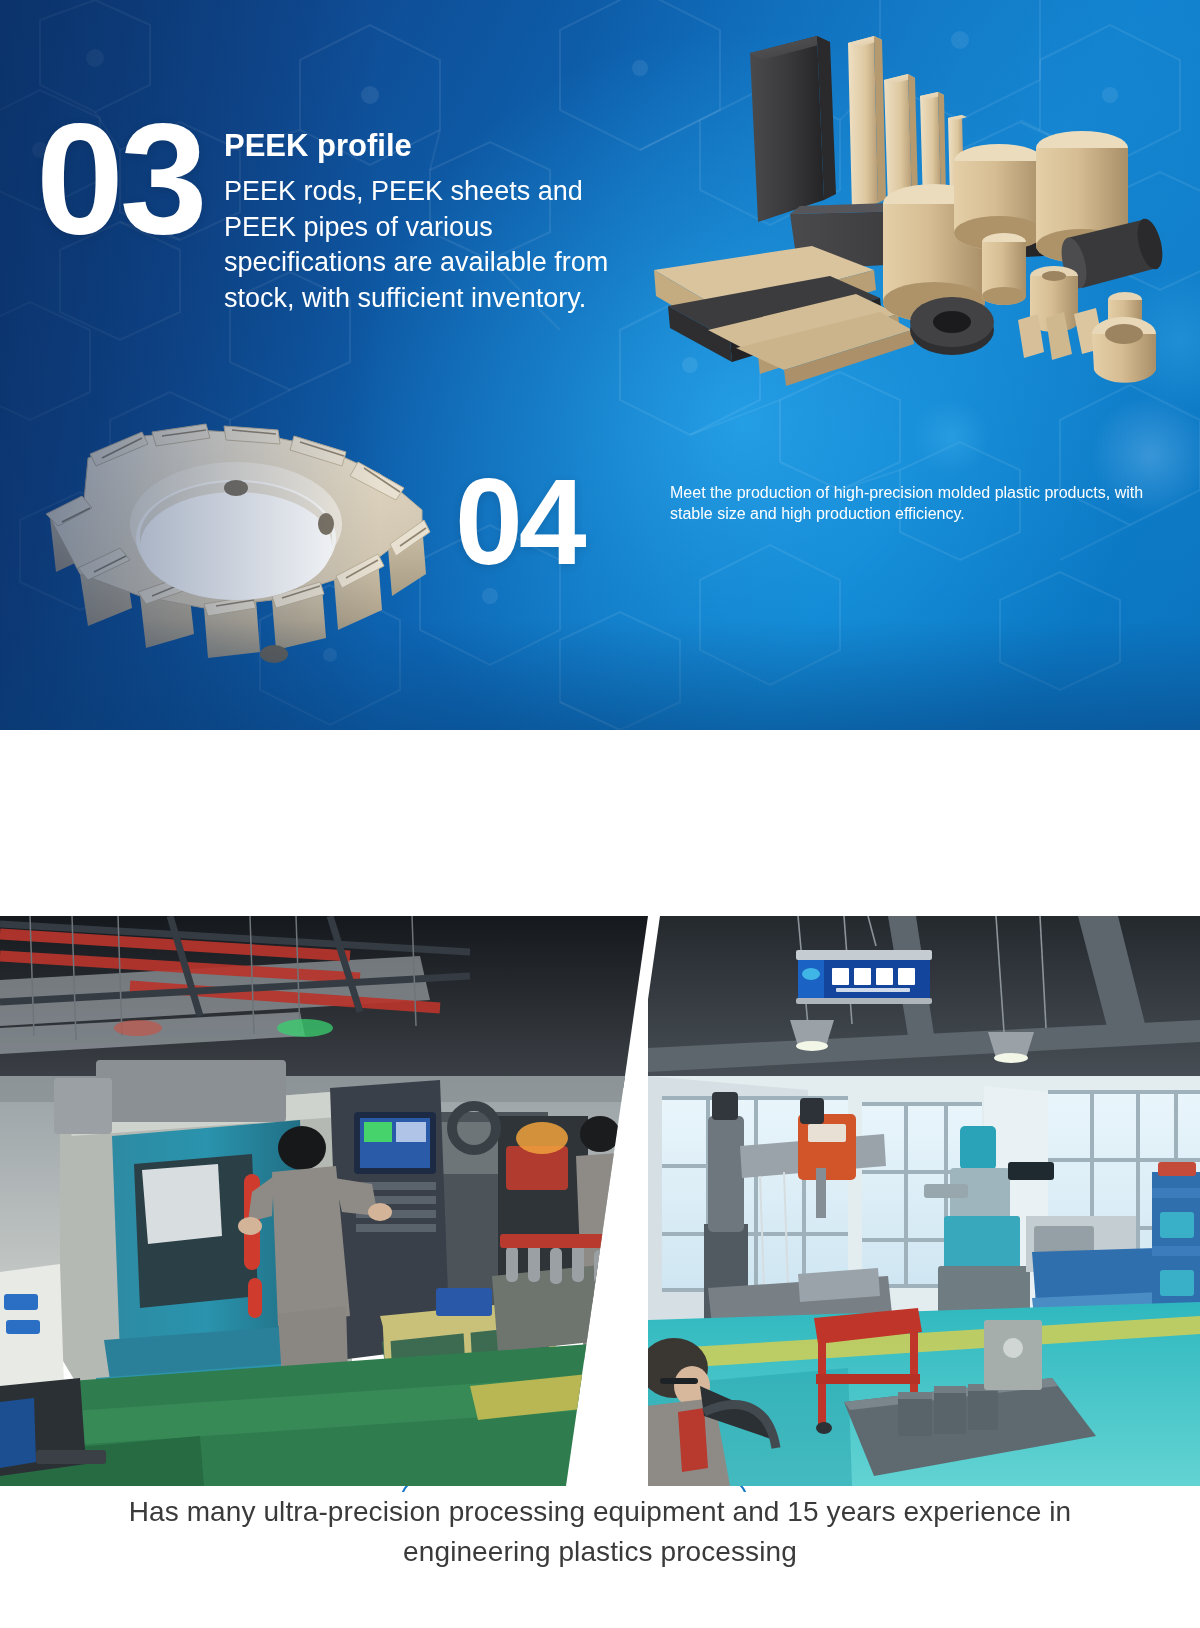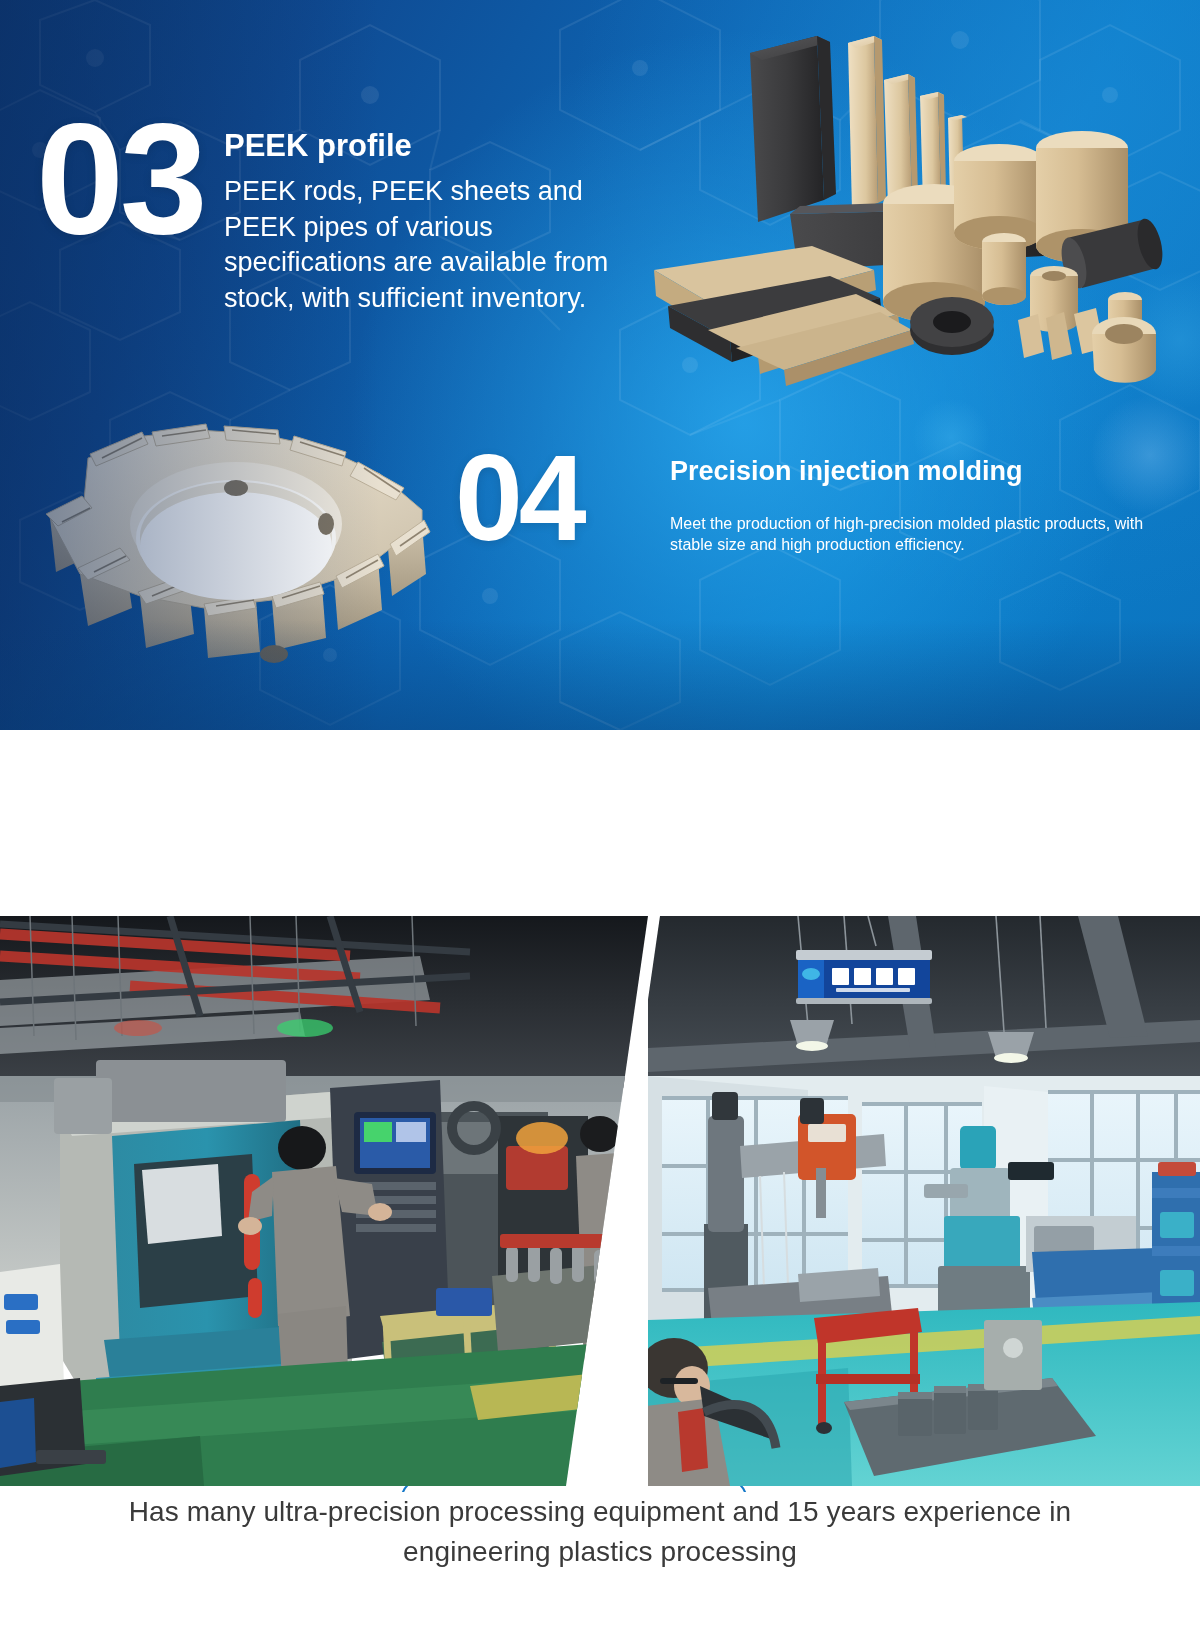--- a/index.html
+++ b/index.html
@@ -52,21 +52,21 @@
     line-height:.92; text-shadow:0 2px 10px rgba(0,0,0,.12);
   }
   .blk03 .bignum { left:8px; top:10px; font-size:158px; }
   .blk03 .txtcol { position:absolute; left:196px; top:8px; width:430px;margin-top:24px; }
 
   .blk-title { color:#ffffff; font-size:31px; font-weight:bold; line-height:1.15; white-space:nowrap; }
   .blk-body  { color:#ffffff; font-size:27px; line-height:1.33; margin-top:10px; }
 
   
   .blk04 { position:absolute; left:455px; top:440px; width:720px; height:230px; }
-  .blk04 .bignum { left:0px; top:2px; font-size:122px; }
+  .blk04 .bignum { left:0px; top:26px; font-size:122px; }
   .blk04 .txtcol { position:absolute; left:215px; top:16px; width:500px; }
   .blk04 .blk-title { font-size:27px; }
   .blk04 .blk-body { font-size:16px; margin-top:26px; }
 
   
   .peek-photo { position:absolute; left:612px; top:18px; width:580px; height:380px; }
 
   
   .gear-photo { position:absolute; left:28px; top:396px; width:430px; height:290px; }
 
@@ -358,21 +358,20 @@
       <div class="bignum">03</div>
       <div class="txtcol">
         <div class="blk-title">PEEK profile</div>
         <div class="blk-body">PEEK rods, PEEK sheets and PEEK pipes of various specifications are available from stock, with sufficient inventory.</div>
       </div>
     </div>
 
     <div class="blk04">
       <div class="bignum">04</div>
       <div class="txtcol">
-        <div class="blk-title">Precision injection molding</div>
         <div class="blk-body">Meet the production of high-precision molded plastic products, with stable size and high production efficiency.</div>
       </div>
     </div>
   </section>
 
   <section class="strengths">
     <div class="arrow-head left"></div>
     <div class="arrow-line"></div>
     <div class="arrow-head right"></div>
     <div class="strengths-box">

